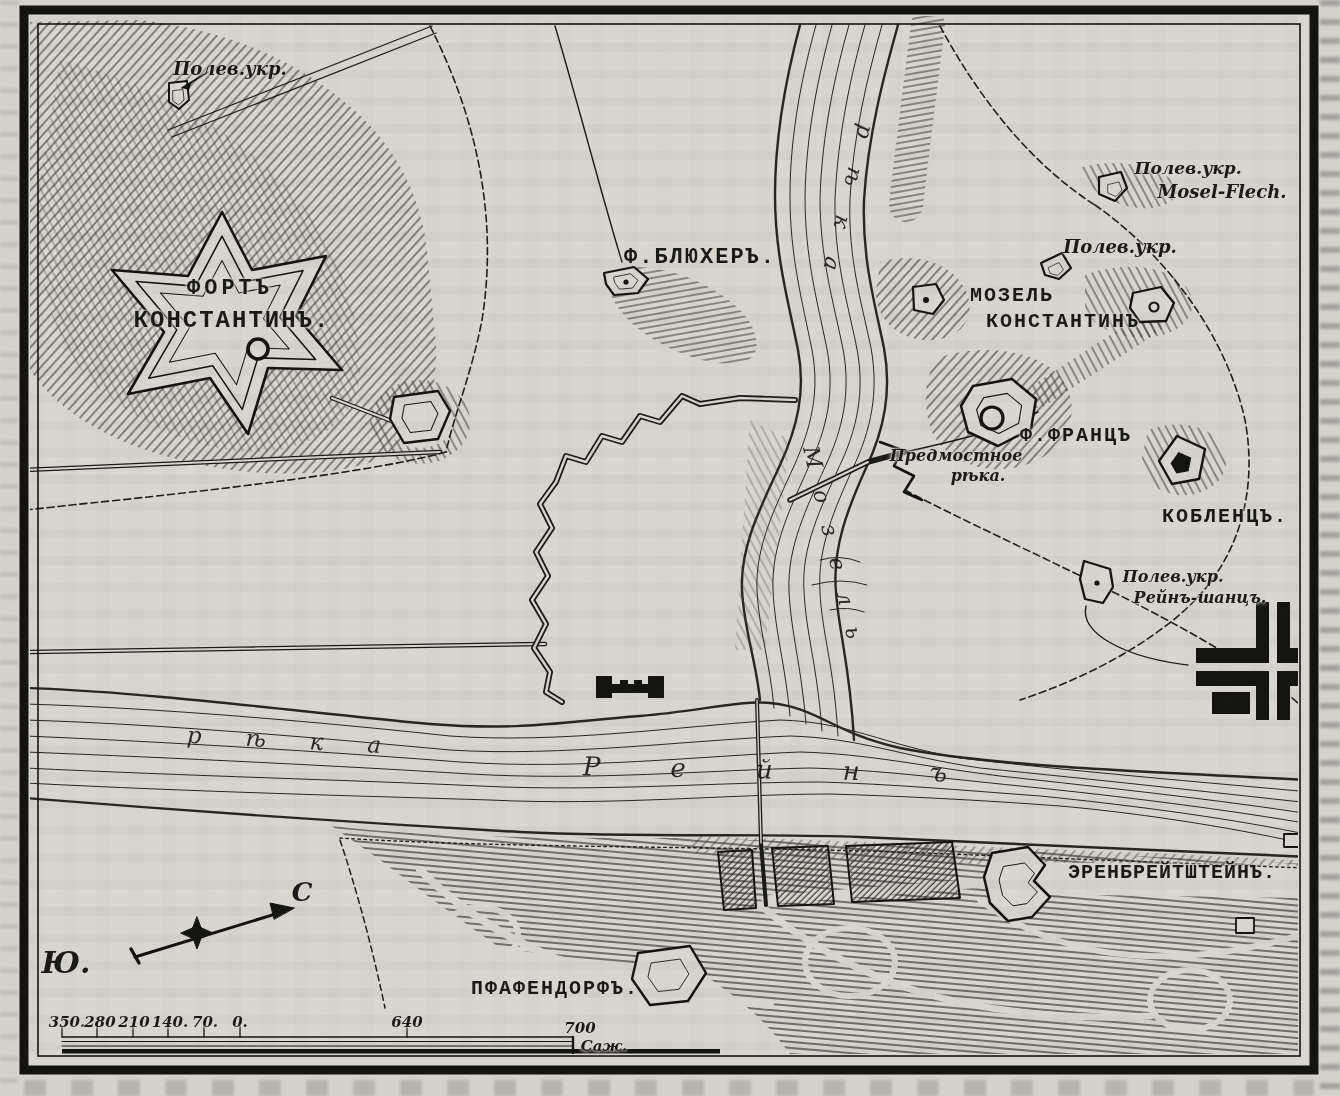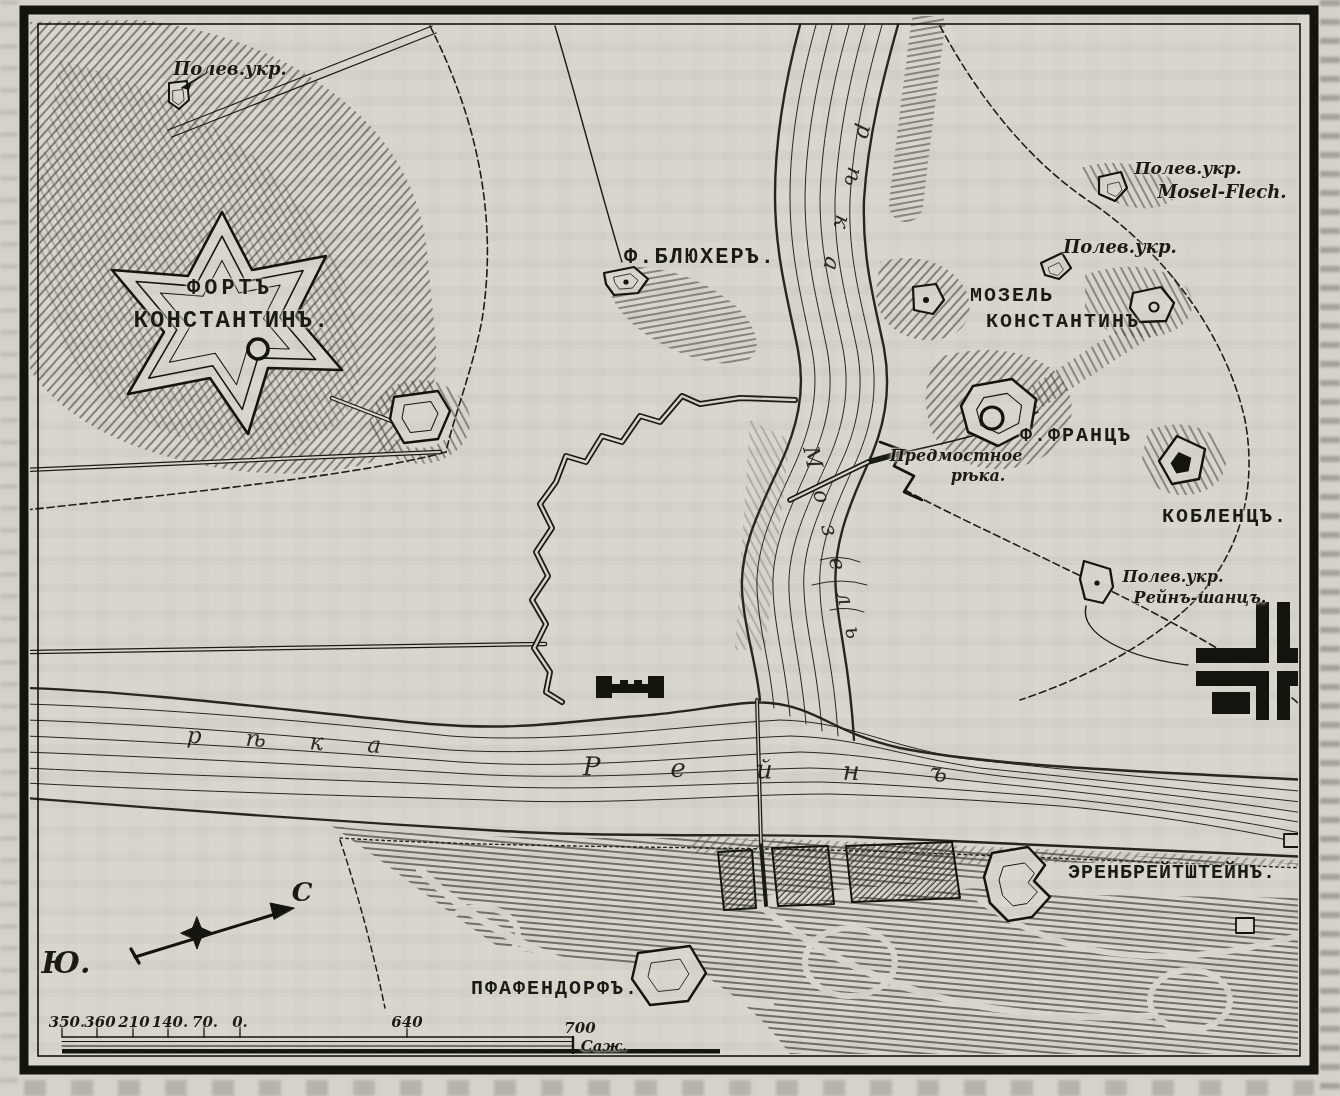--- a/index.html
+++ b/index.html
@@ -314,21 +314,21 @@
 
   <div class="lbl riverword" style="left:306px;top:741px;font-size:23px;letter-spacing:44px;transform:translate(-50%,-50%) rotate(3deg)">рѣка</div>
   <div class="lbl riverword" style="left:800px;top:770px;font-size:26px;letter-spacing:70px;transform:translate(-50%,-50%) rotate(1deg)">Рейнъ</div>
   <div class="lbl riverword" style="left:845px;top:212px;font-size:22px;letter-spacing:30px;transform:translate(-50%,-50%) rotate(104deg)">рѣка</div>
   <div class="lbl riverword" style="left:835px;top:553px;font-size:22px;letter-spacing:22px;transform:translate(-50%,-50%) rotate(77deg)">Мозель</div>
 
   <div class="lbl script" style="left:66px;top:962px;font-size:30px;font-weight:700">Ю.</div>
   <div class="lbl script" style="left:302px;top:892px;font-size:26px">С</div>
 
   <div class="lbl script" style="left:67px;top:1022px;font-size:15px">350.</div>
-  <div class="lbl script" style="left:100px;top:1022px;font-size:15px">360</div>
+  <div class="lbl script" style="left:100px;top:1022px;font-size:15px">280</div>
   <div class="lbl script" style="left:134px;top:1022px;font-size:15px">210</div>
   <div class="lbl script" style="left:170px;top:1022px;font-size:15px">140.</div>
   <div class="lbl script" style="left:205px;top:1022px;font-size:15px">70.</div>
   <div class="lbl script" style="left:240px;top:1022px;font-size:15px">0.</div>
   <div class="lbl script" style="left:407px;top:1022px;font-size:15px">640</div>
   <div class="lbl script" style="left:580px;top:1028px;font-size:15px">700</div>
   <div class="lbl script" style="left:604px;top:1046px;font-size:15px">Саж.</div>
 
   <div class="ghost"></div>
 

